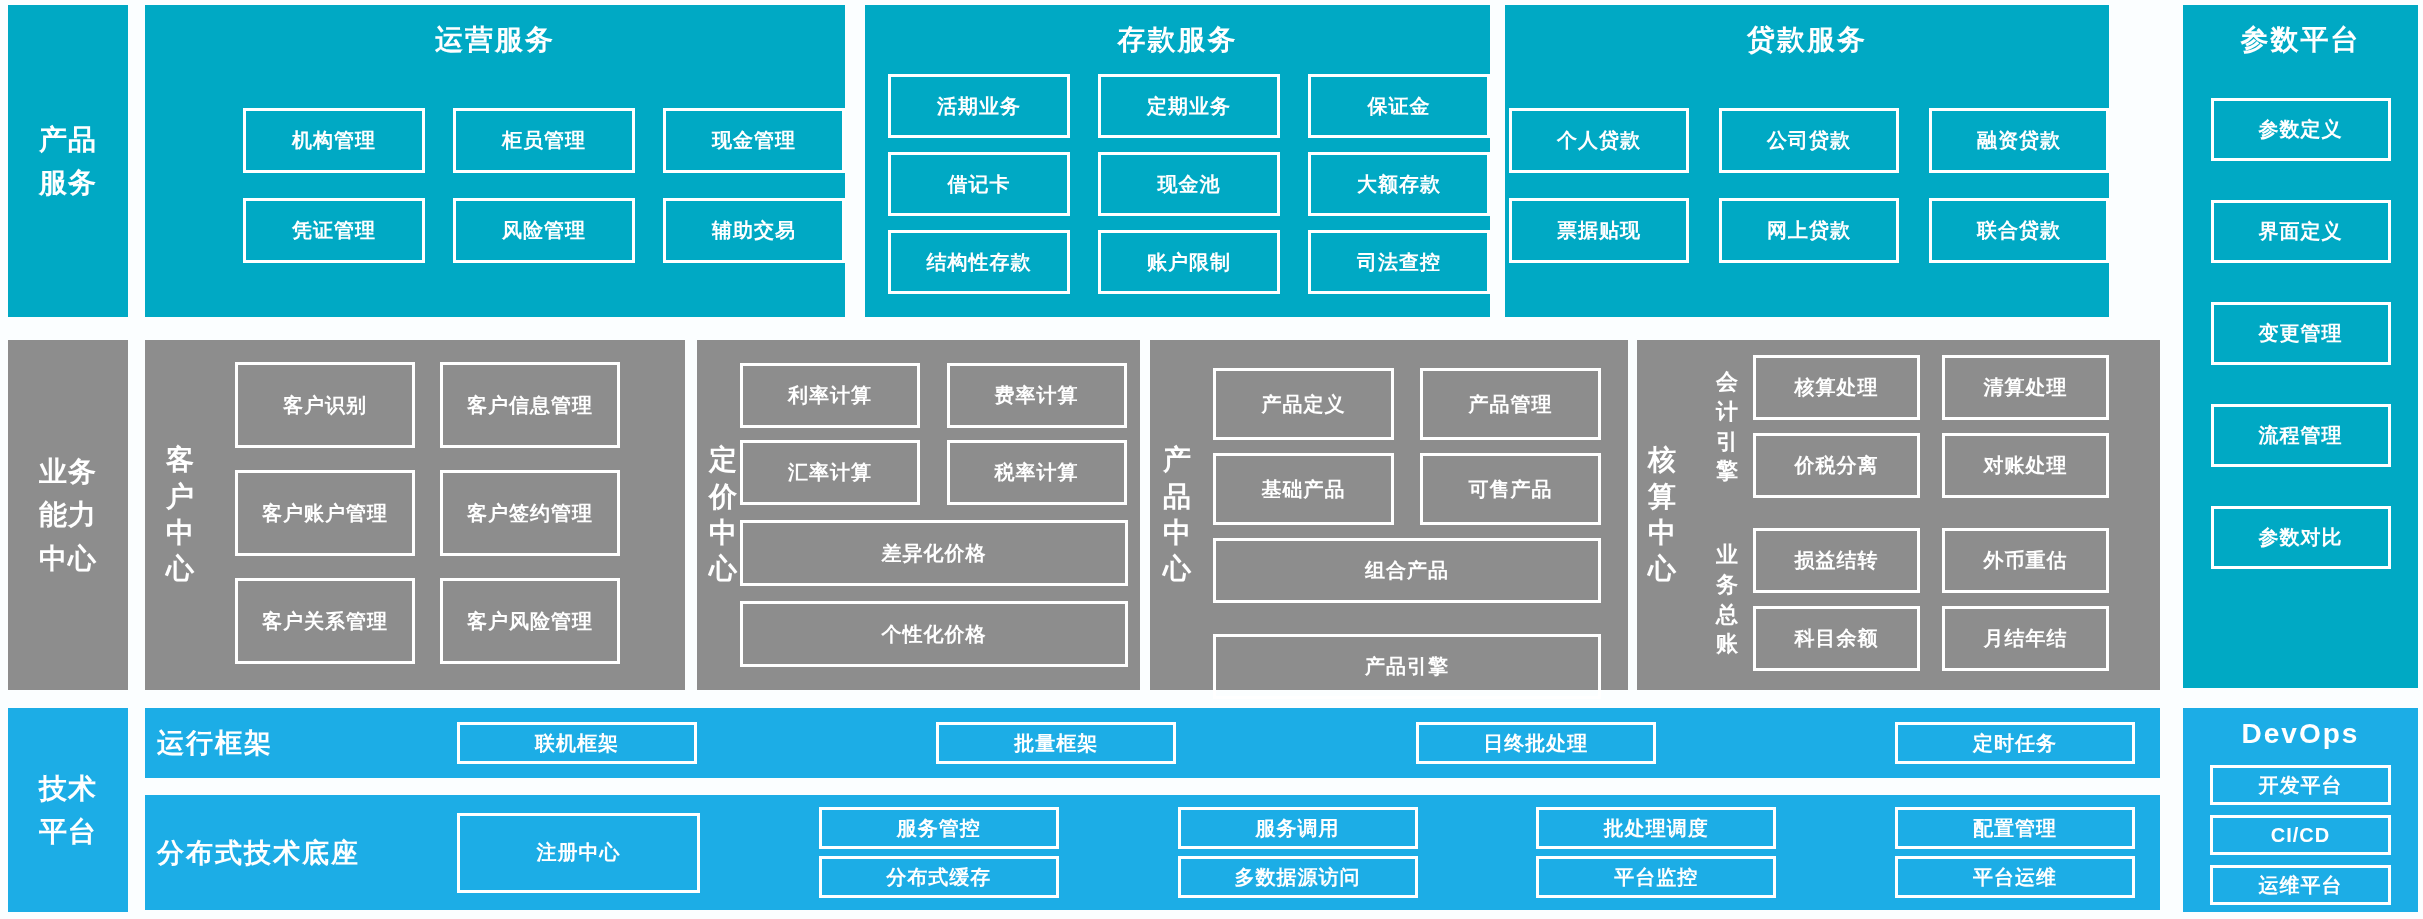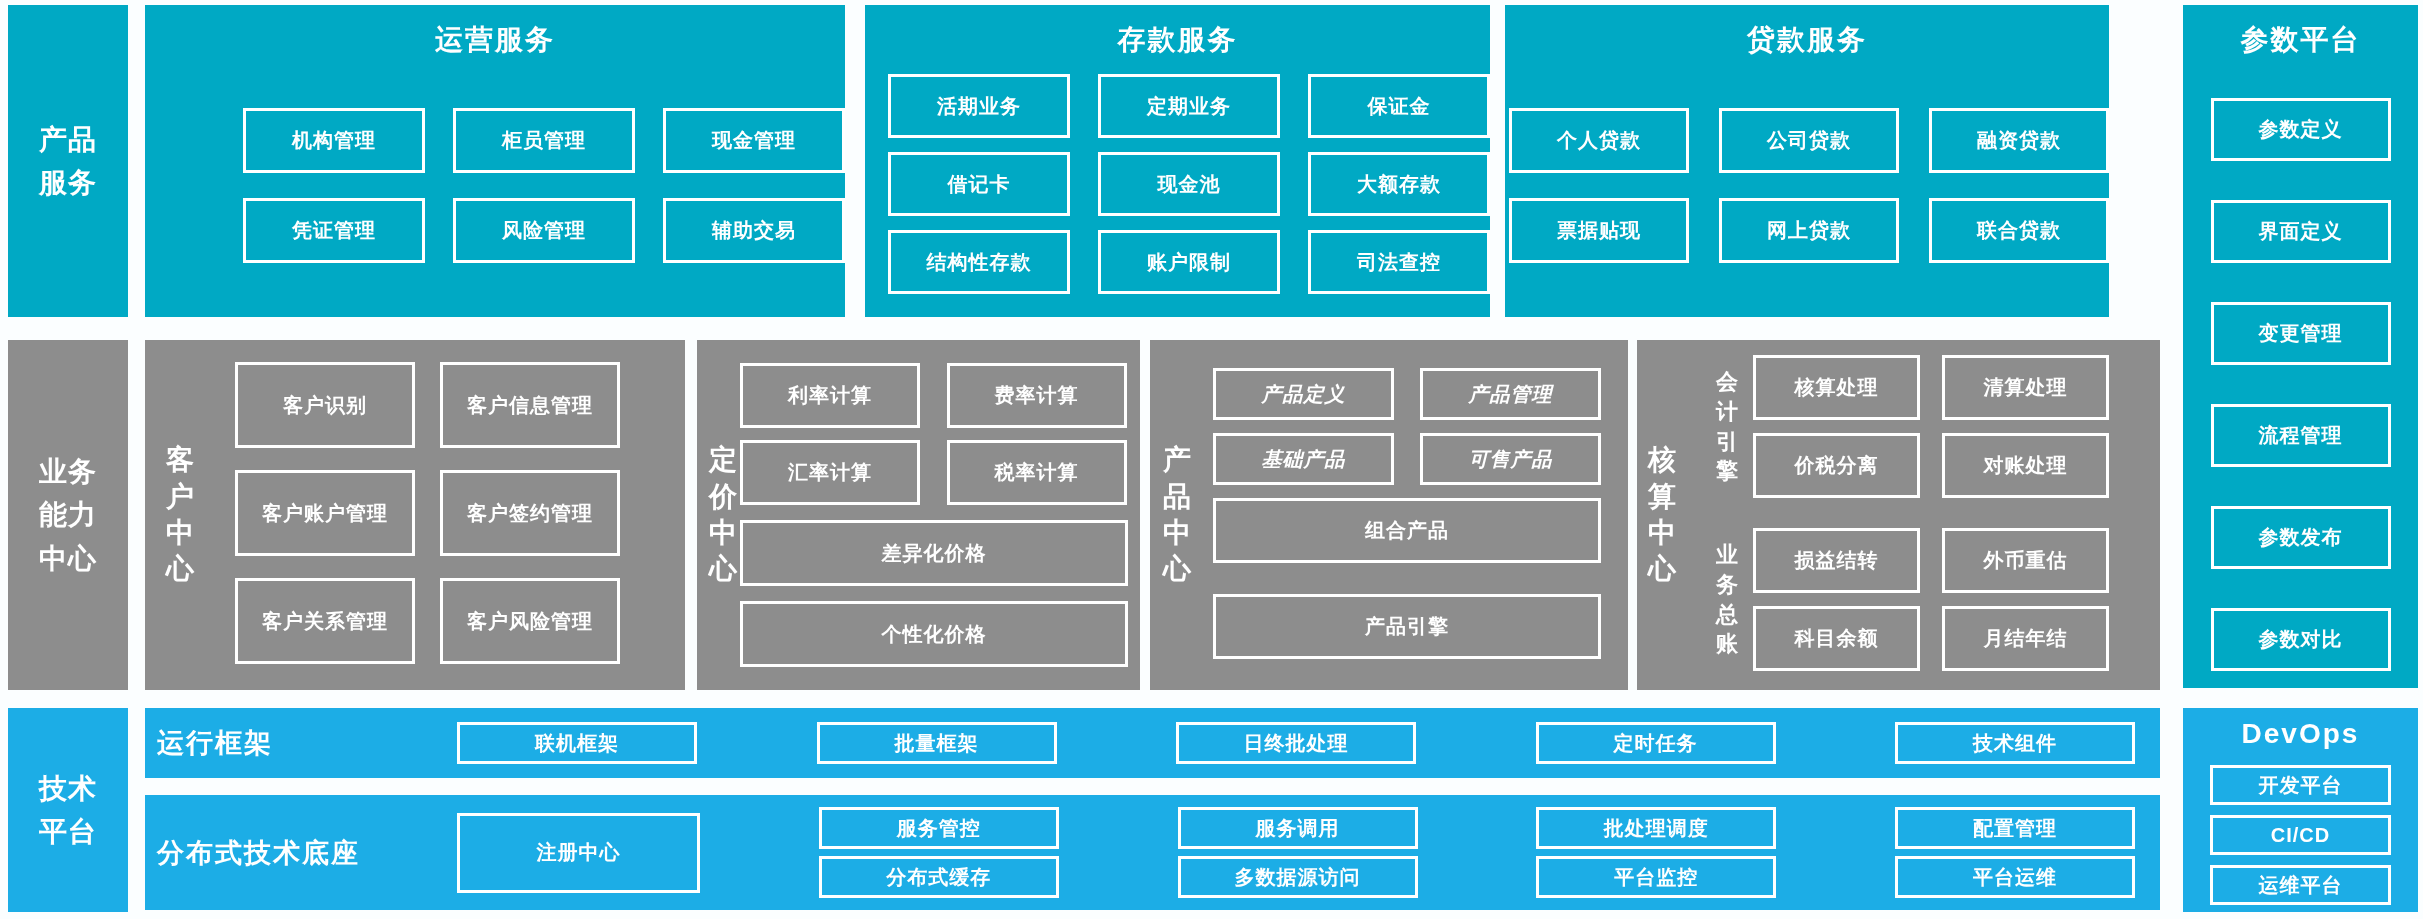--- a/index.html
+++ b/index.html
@@ -75,21 +75,21 @@
   .pcontent{display:flex; flex-direction:column;}
   .c-price .vlabel{margin-left:11px;}
   .c-price .pcontent{margin-left:2px;}
   .c-price .grid2{margin-top:23px; column-gap:25px; row-gap:12px;}
   .c-price .grid2 .box{width:180px; height:65px;}
   .c-price .wstack{margin-top:15px; gap:15px; display:flex; flex-direction:column;}
   .c-price .wstack .box{width:388px; height:66px;}
   .c-prod .vlabel{margin-left:12px;}
   .c-prod .pcontent{margin-left:21px;}
   .c-prod .grid2{margin-top:28px; column-gap:26px; row-gap:13px;}
-  .c-prod .grid2 .box{width:181px; height:52px;font-style:italic;}
+  .c-prod .grid2 .box{width:181px; height:72px;}
   .c-prod .wstack{margin-top:13px; gap:31px; display:flex; flex-direction:column;}
   .c-prod .wstack .box{width:388px; height:65px;}
   .c-acct .vlabel{margin-left:10px;}
   .agroups{display:flex; flex-direction:column; gap:30px; margin-left:28px; margin-top:15px;}
   .agroup{display:flex; align-items:stretch;}
   .agroup .grid2{margin-left:14px; column-gap:22px; row-gap:13px;}
   .agroup .grid2 .box{width:167px; height:65px;}
 
   
   .hrow{display:flex; align-items:center; padding:0 25px 0 12px;}
@@ -156,21 +156,20 @@
       </div>
   </div>
 
   <div class="panel teal p-par">
     <div class="title">参数平台</div>
     <div class="vstack">
         <div class="box">参数定义</div>
         <div class="box">界面定义</div>
         <div class="box">变更管理</div>
         <div class="box">流程管理</div>
-        <div class="box">参数发布</div>
         <div class="box">参数对比</div>
       </div>
   </div>
 
   <div class="panel grayp sidebar s-biz">
     <div class="stacklbl">业务能力中心</div>
   </div>
 
   <div class="panel grayp center c-cust">
     <div class="vlabel">客户中心</div>
@@ -244,21 +243,20 @@
     <div class="stacklbl">技术平台</div>
   </div>
 
   <div class="panel bluep hrow row-rt">
     <div class="rowlabel">运行框架</div>
     <div class="rowcontent">
         <div class="box">联机框架</div>
         <div class="box">批量框架</div>
         <div class="box">日终批处理</div>
         <div class="box">定时任务</div>
-        <div class="box">技术组件</div>
       </div>
   </div>
 
   <div class="panel bluep hrow row-db">
     <div class="rowlabel">分布式技术底座</div>
     <div class="rowcontent">
       <div class="box tall">注册中心</div>
       <div class="dcol">
           <div class="box">服务管控</div>
           <div class="box">分布式缓存</div>

